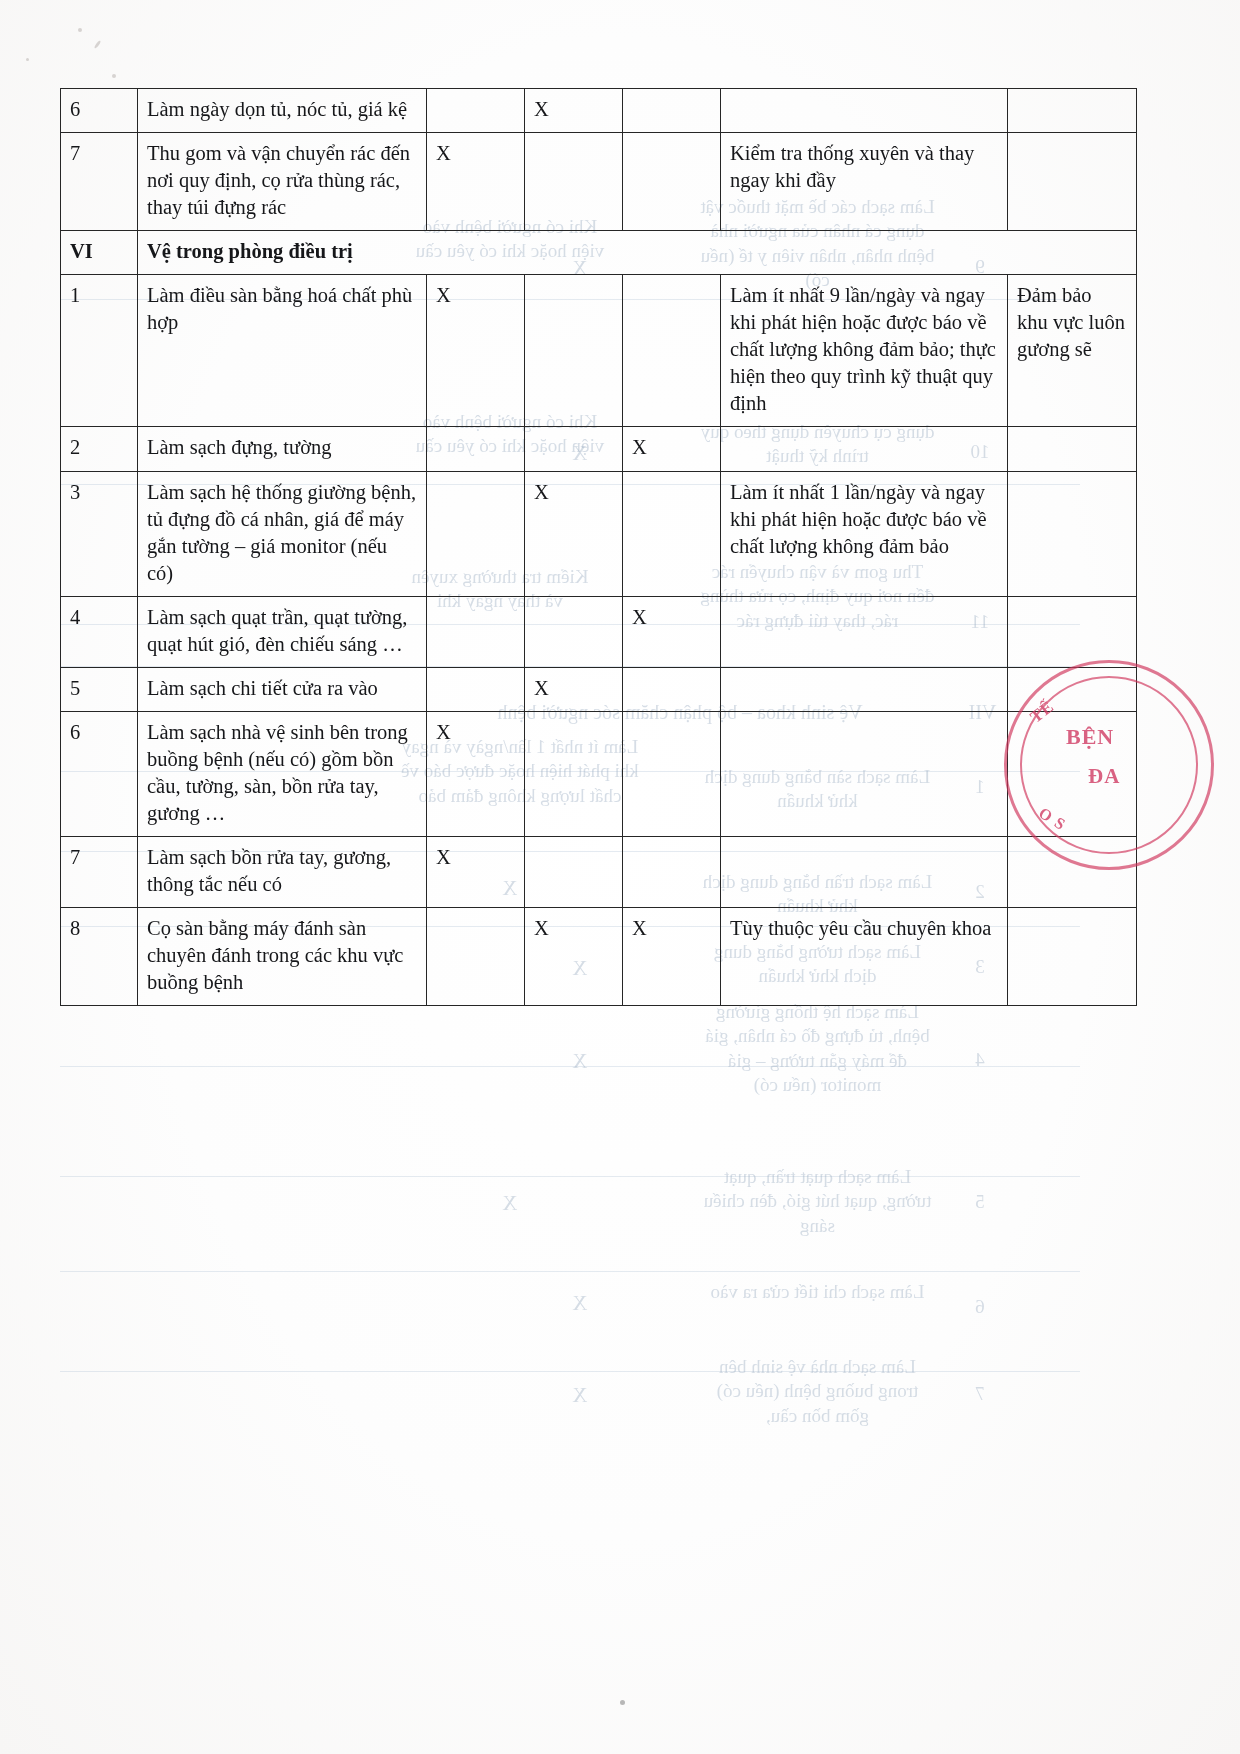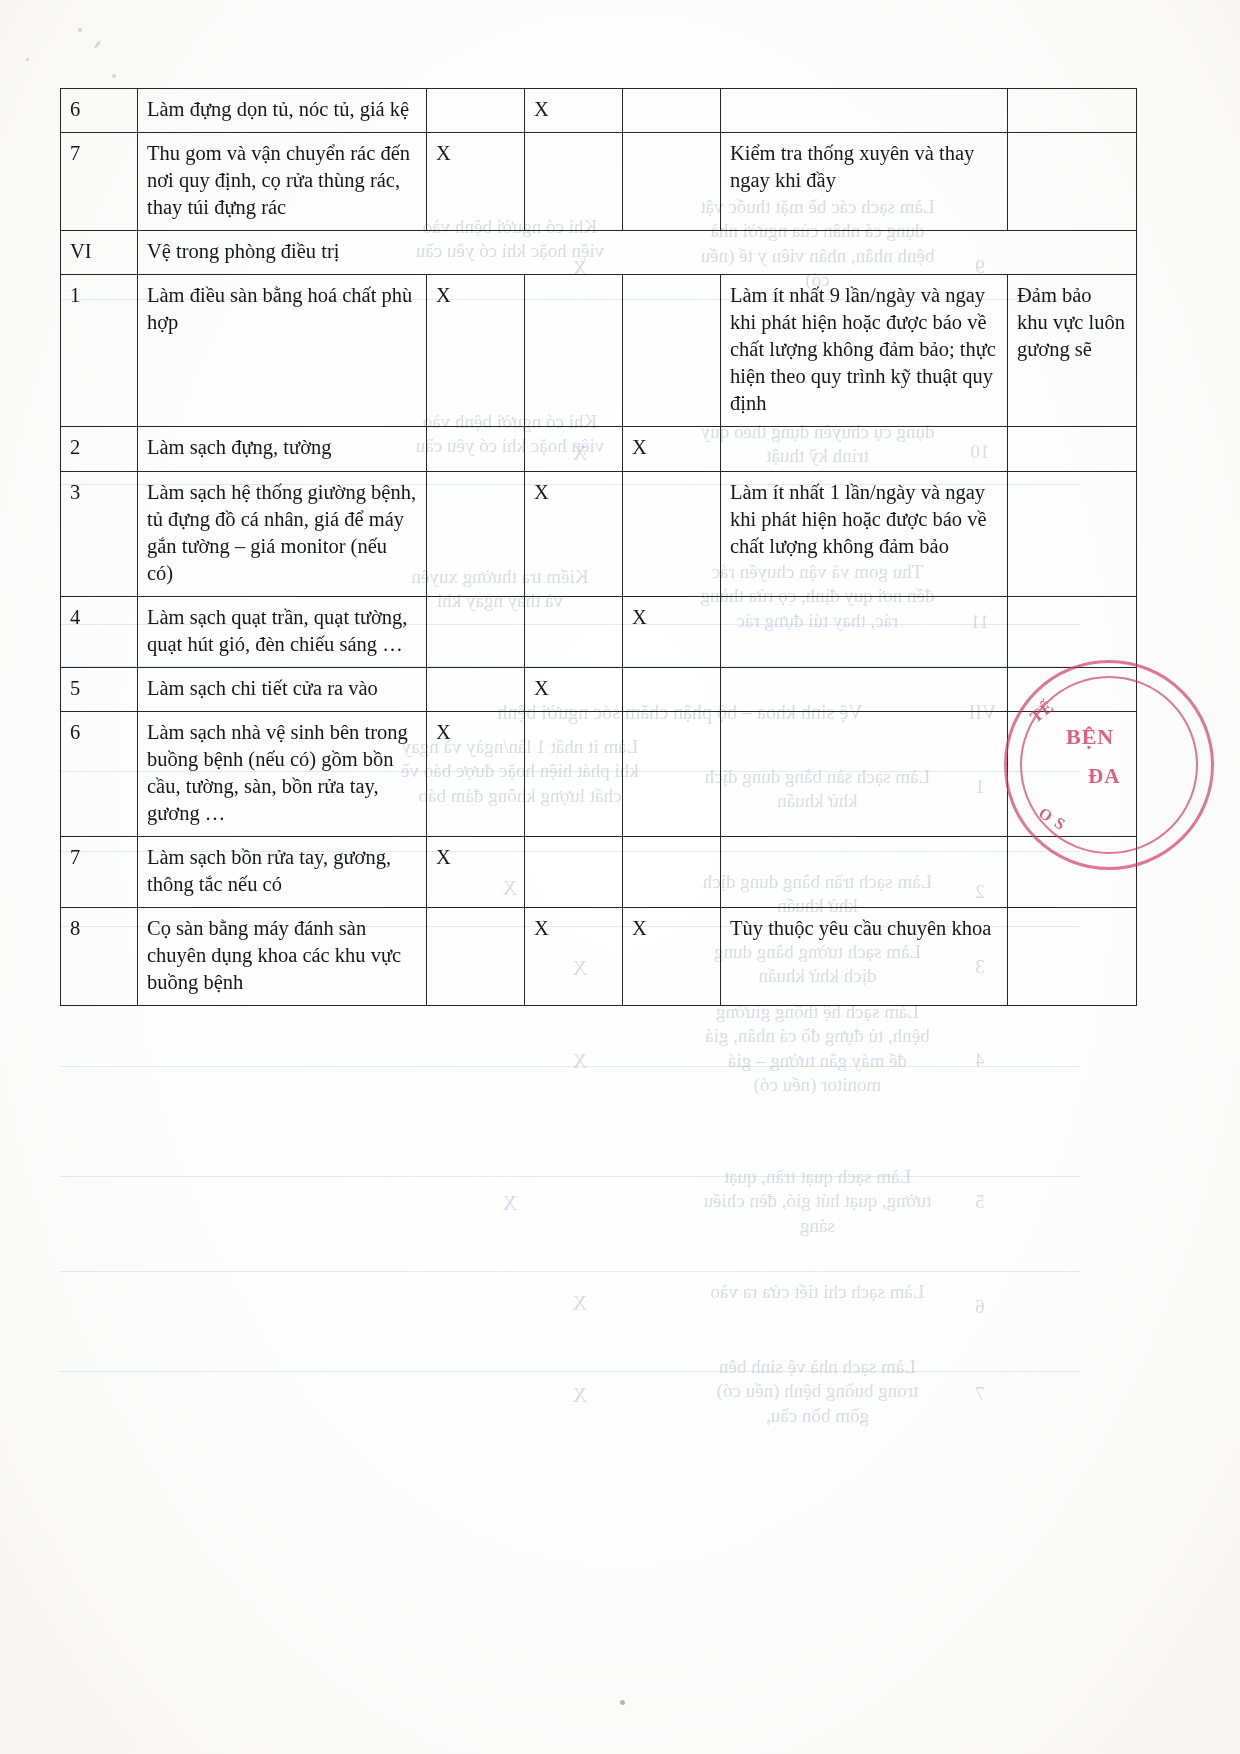--- a/index.html
+++ b/index.html
@@ -88,21 +88,21 @@
   td.c-f1, td.c-f2, td.c-f3 {
     width: 79px;
     text-align: center;
     vertical-align: middle;
     font-size: 21px;
   }
   td.c-note { width: 268px; }
   td.c-last { width: 110px; }
 
   tr.section td {
-    font-weight: normal;
+    font-weight: bold;
     vertical-align: middle;
   }
   td.section-idx {
     text-align: center;
     font-weight: bold;
   }
   .mid { vertical-align: middle; }
 
   
   .stamp {
@@ -203,21 +203,21 @@
       <div class="bleed" style="left: 700px; top: 1355px; width: 235px; font-size: 19px;">Làm sạch nhà vệ sinh bên trong buồng bệnh (nếu có) gồm bồn cầu,</div>
       <div class="bleed" style="left: 960px; top: 1382px; width: 40px; font-size: 19px;">7</div>
       <div class="bleed" style="left: 560px; top: 1382px; width: 40px; font-size: 21px;">X</div>
     </div>
 
   <div class="tbl-wrap">
     <table class="main">
       <tbody id="tbody">
           <tr>
             <td class="c-idx">6</td>
-            <td class="c-task mid">Làm đựng dọn tủ, nóc tủ, giá kệ</td>
+            <td class="c-task mid">Làm ngày dọn tủ, nóc tủ, giá kệ</td>
             <td class="c-f1"></td>
             <td class="c-f2">X</td>
             <td class="c-f3"></td>
             <td class="c-note mid"></td>
             <td class="c-last mid"></td>
           </tr>
           <tr>
             <td class="c-idx">7</td>
             <td class="c-task mid">Thu gom và vận chuyển rác đến nơi quy định, cọ rửa thùng rác, thay túi đựng rác</td>
             <td class="c-f1">X</td>
@@ -288,21 +288,21 @@
             <td class="c-idx">7</td>
             <td class="c-task mid">Làm sạch bồn rửa tay, gương, thông tắc nếu có</td>
             <td class="c-f1">X</td>
             <td class="c-f2"></td>
             <td class="c-f3"></td>
             <td class="c-note mid"></td>
             <td class="c-last mid"></td>
           </tr>
           <tr>
             <td class="c-idx">8</td>
-            <td class="c-task mid">Cọ sàn bằng máy đánh sàn chuyên dụng khoa các khu vực buồng bệnh</td>
+            <td class="c-task mid">Cọ sàn bằng máy đánh sàn chuyên đánh trong các khu vực buồng bệnh</td>
             <td class="c-f1"></td>
             <td class="c-f2">X</td>
             <td class="c-f3">X</td>
             <td class="c-note mid">Tùy thuộc yêu cầu chuyên khoa</td>
             <td class="c-last mid"></td>
           </tr>
         </tbody>
     </table>
   </div>
 

